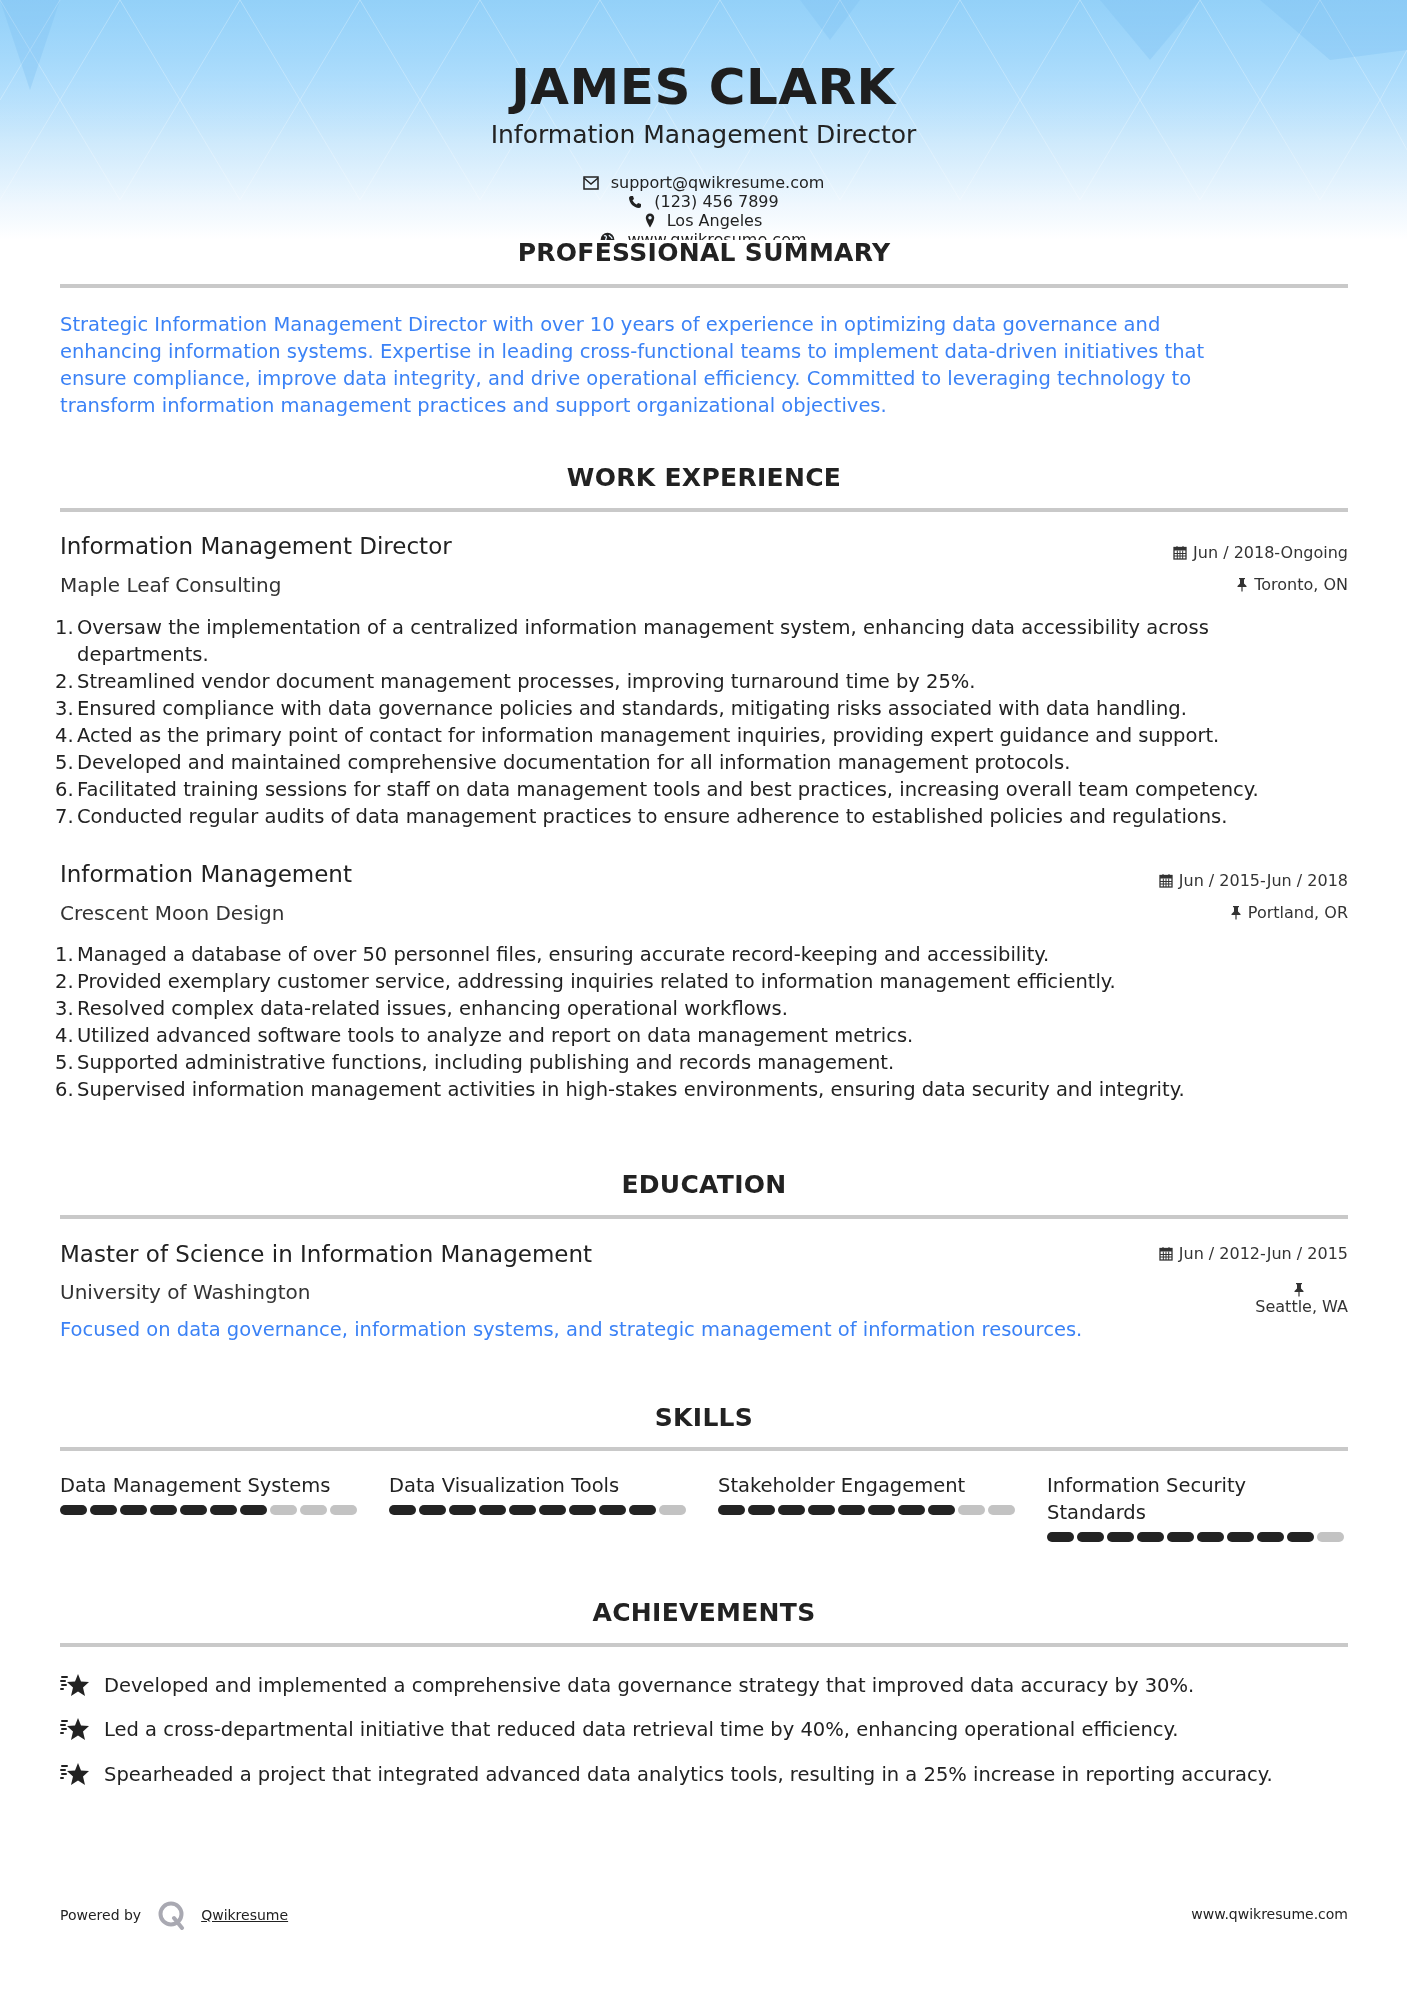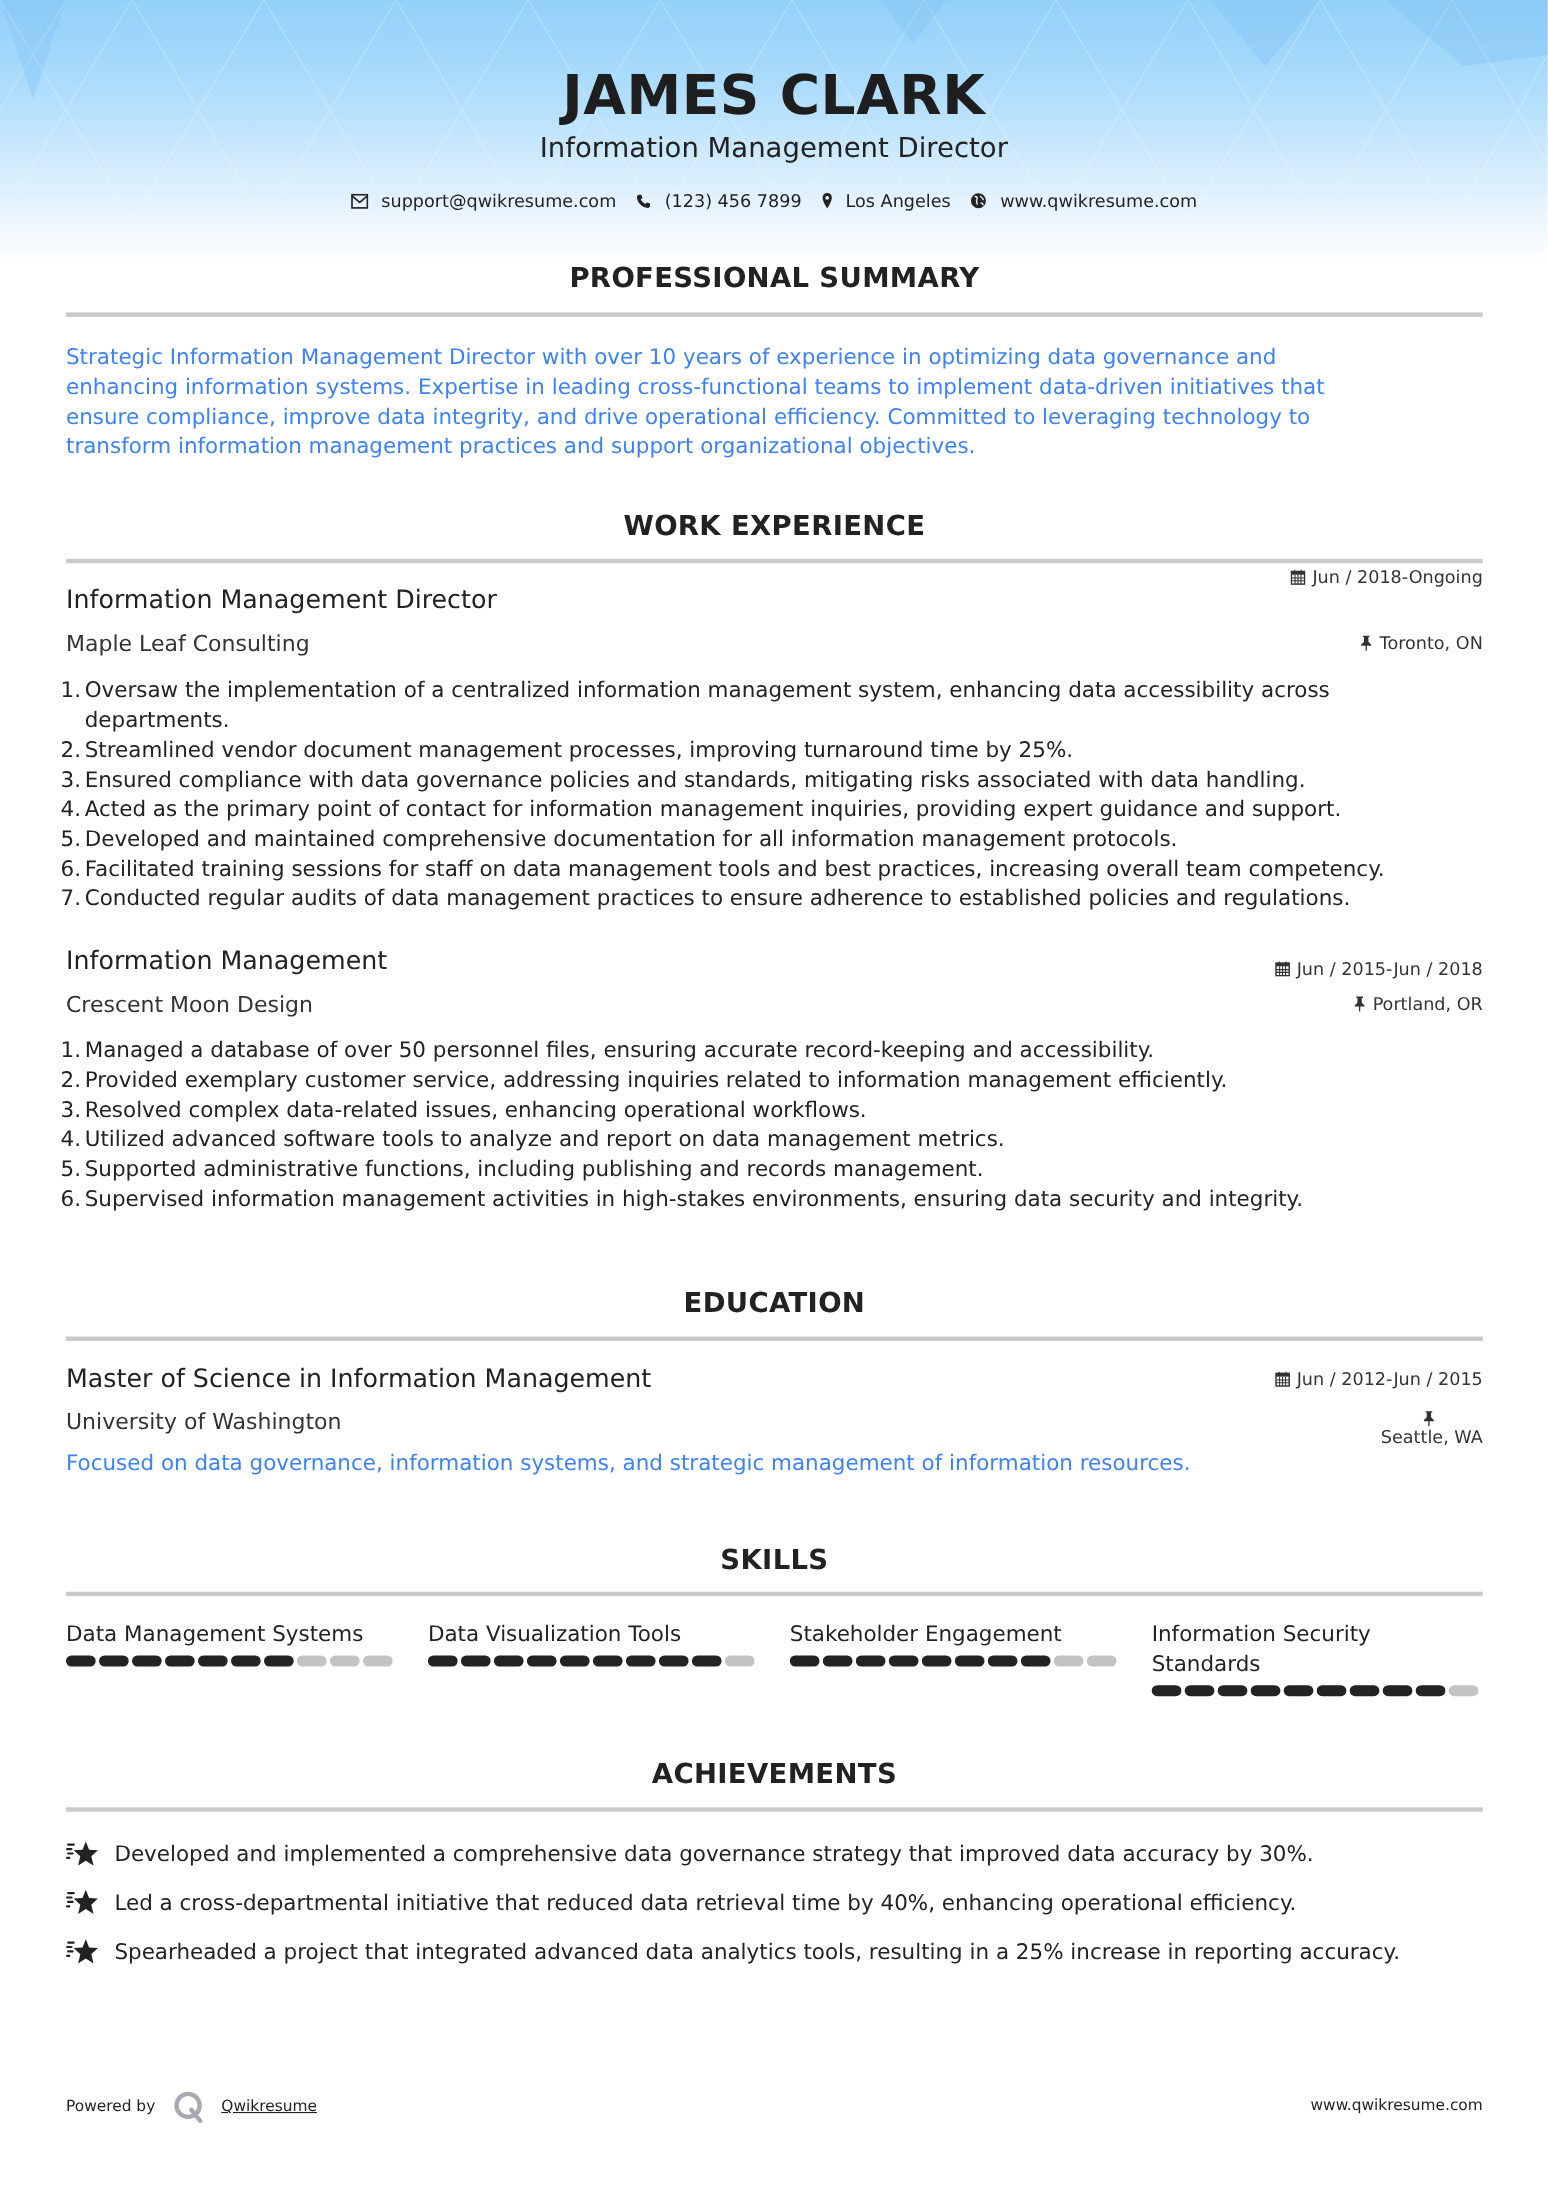--- a/index.html
+++ b/index.html
@@ -7,21 +7,21 @@
   body { font-family: "DejaVu Sans", sans-serif; color: #222; position: relative; overflow: hidden; }
 
   .header {
     position: absolute; left: 0; top: 0; width: 1407px; height: 240px;
     background: linear-gradient(180deg, #5ab8f5 0%, #8fd0fb 30%, #c8e7fc 60%, #eef7fe 85%, #ffffff 100%);
     overflow: hidden;
   }
   .header svg.pattern { position: absolute; left: 0; top: 0; }
   .name { position: absolute; top: 58px; width: 100%; text-align: center; font-size: 50px; font-weight: bold; color: #1e1e1e; letter-spacing: 0.5px; }
   .job-title { position: absolute; top: 120px; width: 100%; text-align: center; font-size: 25px; color: #222; }
-  .contacts { position: absolute; top: 173px; width: 100%; display: flex; justify-content: center; align-items: center; font-size: 16px; color: #222; }
+  .contacts { position: absolute; top: 173px; width: 100%; display: flex; justify-content: center; align-items: center; font-size: 16px; color: #222; flex-direction: column; }
   .contact { display: flex; align-items: center; margin: 0 9px; }
   .contact svg { margin-right: 12px; }
 
   .section-title { position: absolute; left: 60px; width: 1288px; text-align: center; font-size: 25px; font-weight: bold; color: #222; letter-spacing: 0.3px; }
   .rule { position: absolute; left: 60px; width: 1288px; height: 4px; background: #c9c9c9; }
 
   .body-text { position: absolute; left: 60px; width: 1290px; font-size: 19.5px; line-height: 27px; color: #3b82f6; }
 
   .job-head { position: absolute; left: 60px; font-size: 23px; color: #222; }
   .company { position: absolute; left: 60px; font-size: 20px; color: #333; }
@@ -110,21 +110,21 @@
   <div>Strategic Information Management Director with over 10 years of experience in optimizing data governance and</div>
   <div>enhancing information systems. Expertise in leading cross-functional teams to implement data-driven initiatives that</div>
   <div>ensure compliance, improve data integrity, and drive operational efficiency. Committed to leveraging technology to</div>
   <div>transform information management practices and support organizational objectives.</div>
 </div>
 
 <div class="section-title" style="top:463px;">WORK EXPERIENCE</div>
 <div class="rule" style="top:508px;"></div>
 
 <div class="job-head" style="top:533px;">Information Management Director</div>
-<div class="meta" style="top:515px;padding-left:23px;">
+<div class="meta" style="top:543px;padding-left:23px;">
   <svg width="14" height="15" viewBox="0 0 14 15">
       <rect x="1" y="2.5" width="12" height="11.5" fill="none" stroke="#333" stroke-width="1.3"></rect>
       <rect x="1" y="2.5" width="12" height="3" fill="#333"></rect>
       <path d="M4 1 V4 M10 1 V4 M1 8.5 H13 M1 11 H13 M4.3 5.5 V14 M7 5.5 V14 M9.7 5.5 V14" stroke="#333" stroke-width="1"></path>
     </svg>
   <span>Jun / 2018-Ongoing</span>
 </div>
 <div class="company" style="top:573px;">Maple Leaf Consulting</div>
 <div class="meta" style="top:575px;">
   <svg width="12" height="15" viewBox="0 0 12 15">

